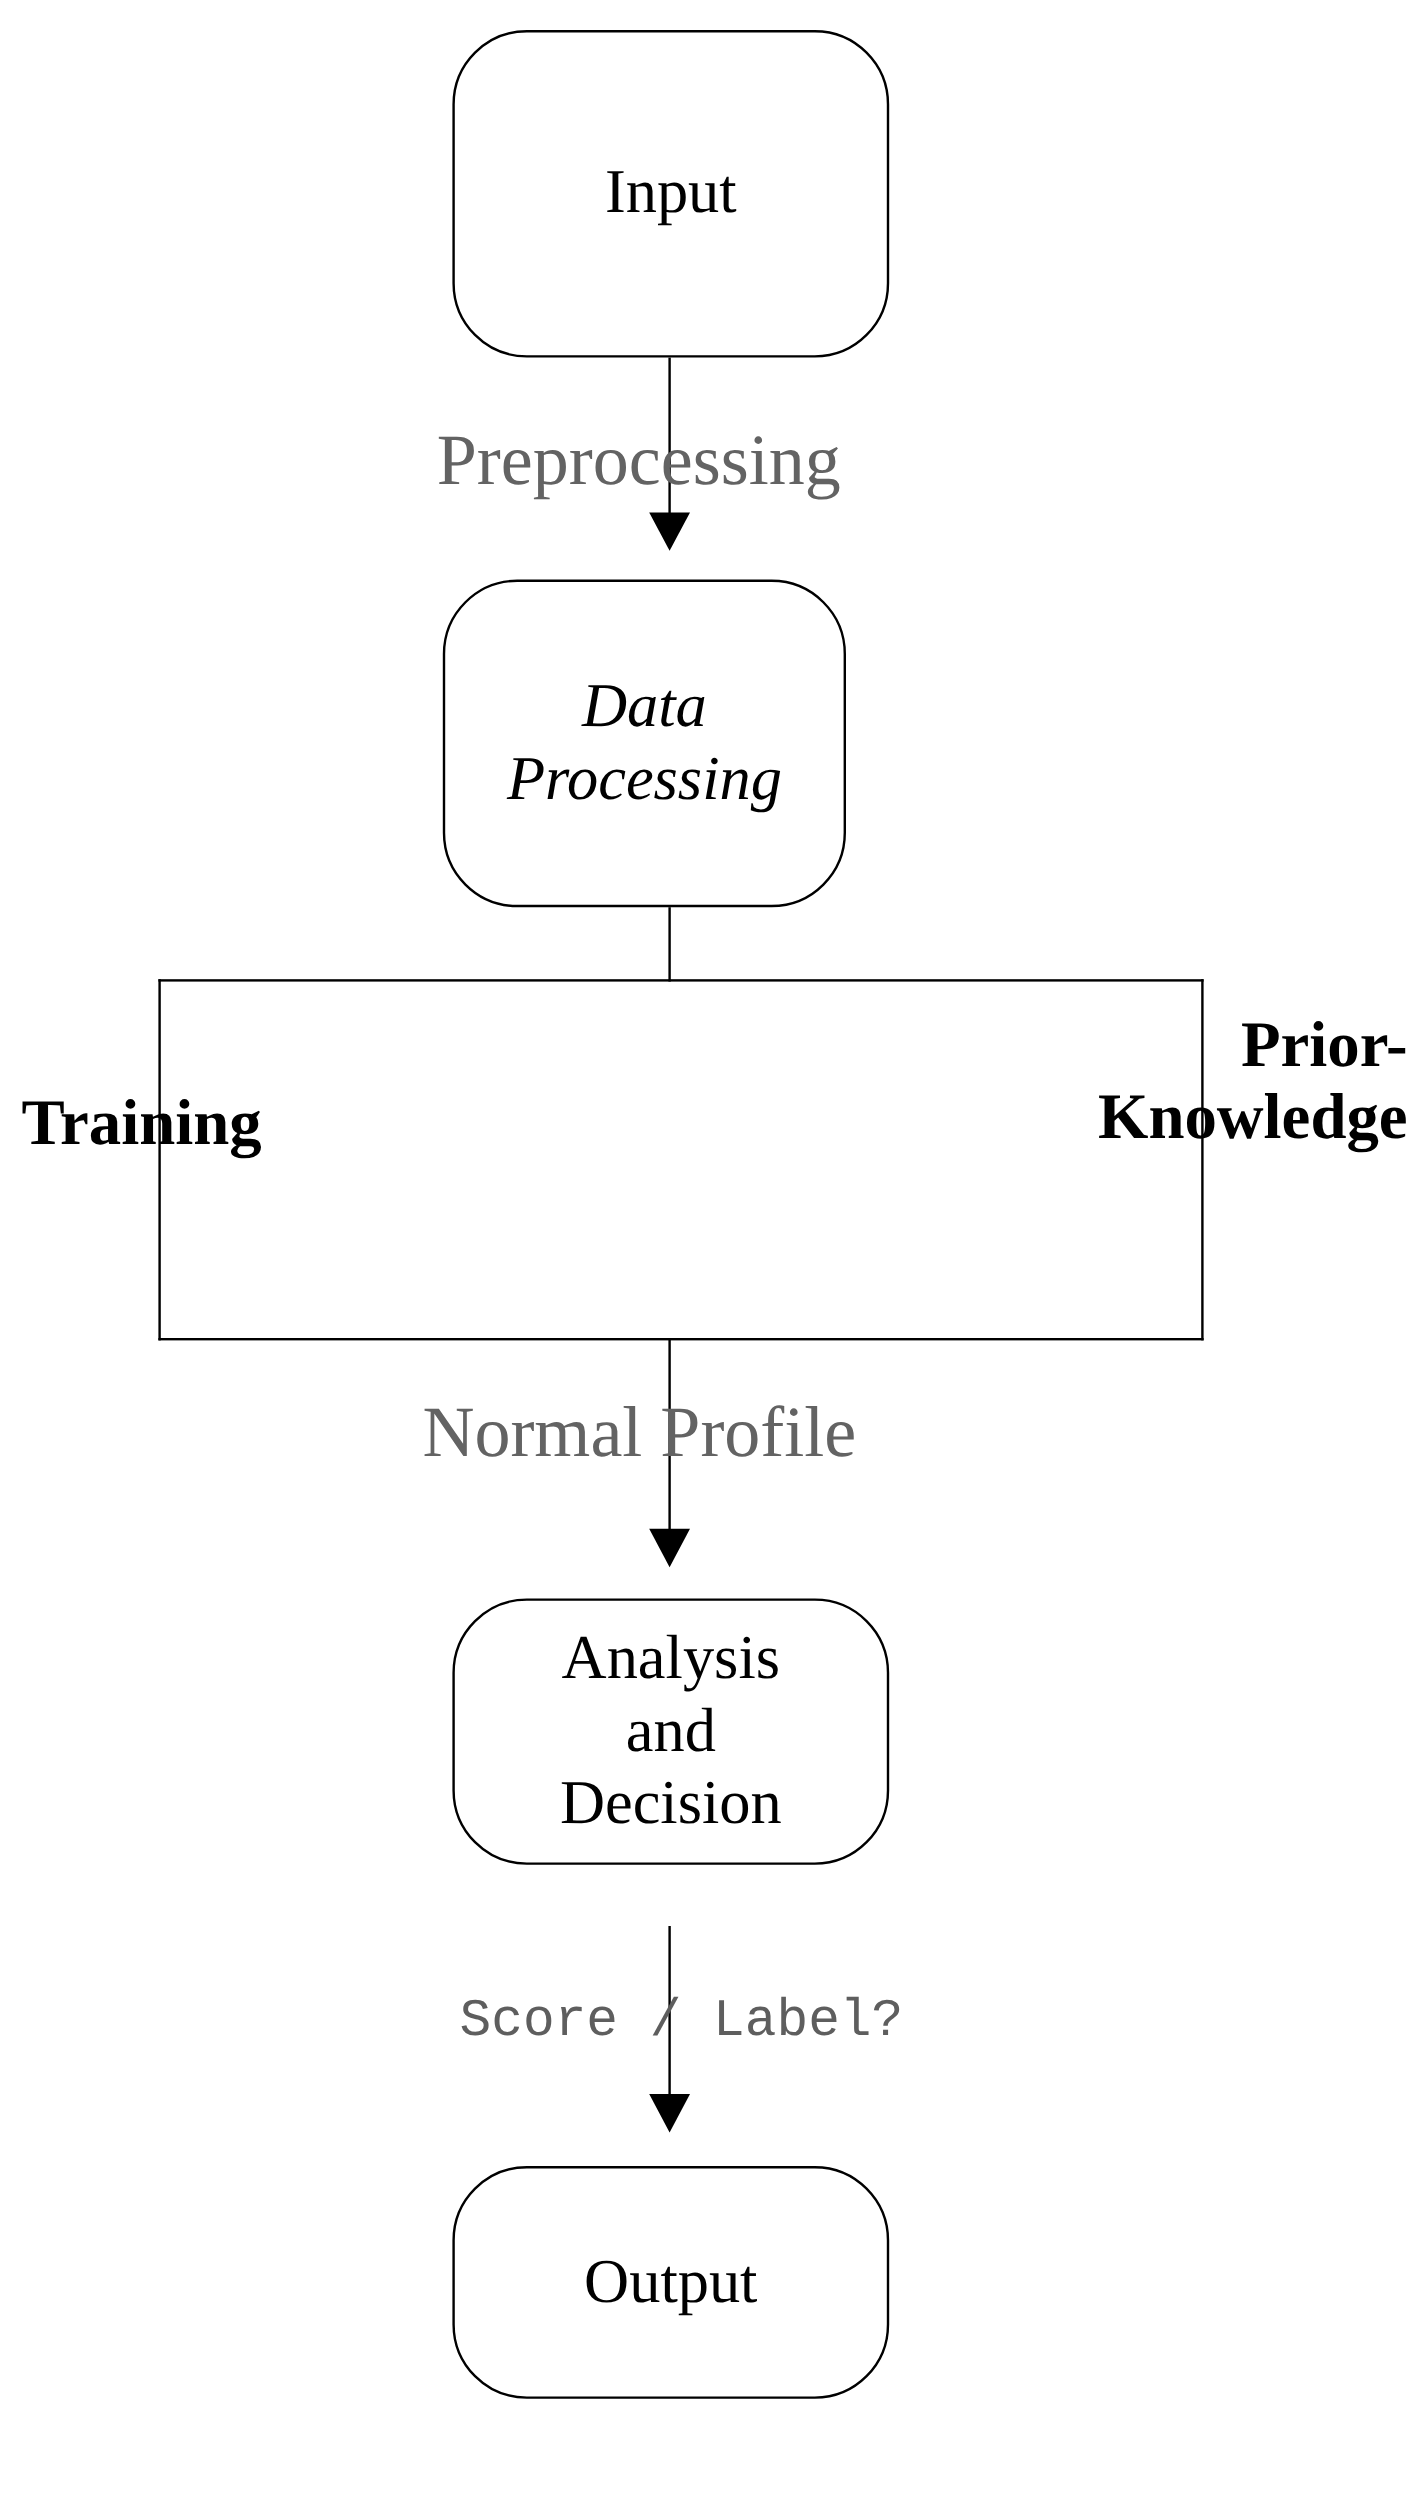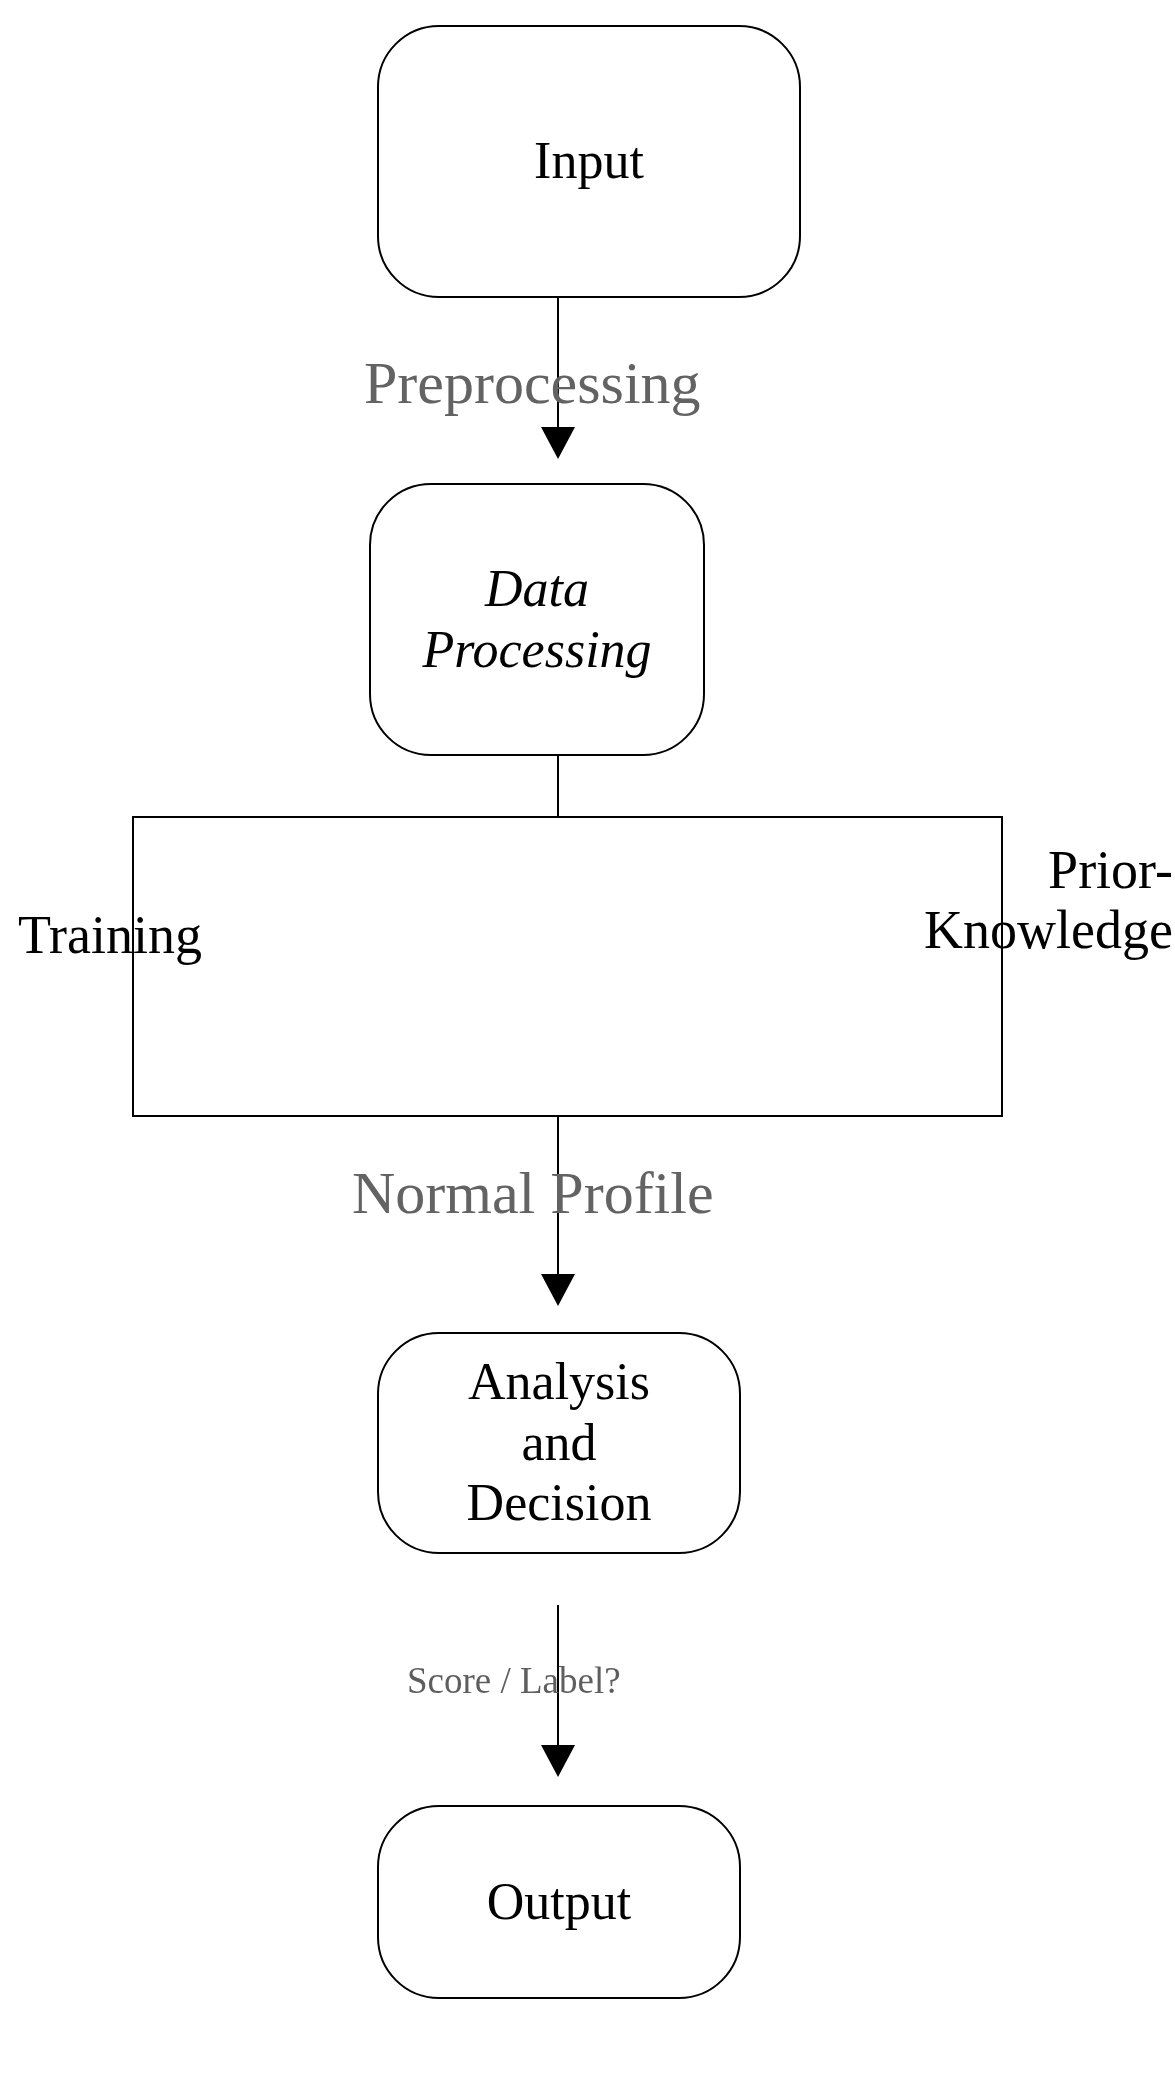--- a/index.html
+++ b/index.html
@@ -30,21 +30,21 @@
     justify-content: center;
     text-align: center;
     color: #000000;
     font-family: "Liberation Serif", "DejaVu Serif", serif;
     font-size: 52px;
     line-height: 1.17;
     letter-spacing: 0px;
   }
   .node .line { display: block; white-space: nowrap; }
 
-  #node-input       { left: 377px; top: 25px;   width: 424px; height: 273px; }
+  #node-input       { left: 377px; top: 25px;   width: 364px; height: 273px; }
   #node-dataproc    { left: 369px; top: 483px;  width: 336px; height: 273px; font-style: italic; }
   #node-analysis    { left: 377px; top: 1332px; width: 364px; height: 222px; }
   #node-output      { left: 377px; top: 1805px; width: 364px; height: 194px; }
 
   
   .vline {
     position: absolute;
     width: 2px;
     background: #000000;
   }
@@ -67,36 +67,35 @@
   
   .edge-label {
     position: absolute;
     color: #636363;
     font-family: "Liberation Serif", "DejaVu Serif", serif;
     font-size: 60px;
     line-height: 1.1;
     white-space: nowrap;
   }
   .edge-label.sans {
-    font-family: Liberation Serif, serif;
-    font-size: 37px;
+    font-family: Liberation Mono, monospace;
+    font-size: 44px;
     color: #5e5e5e;
-    margin-left: 24px;
   }
 
   
   .branch-label {
     position: absolute;
     color: #000000;
     font-family: "Liberation Serif", "DejaVu Serif", serif;
     font-size: 54px;
     line-height: 1.12;
     white-space: nowrap;
   }
-  .branch-label .line { display: block; }
+  .branch-label .line { display: block; font-weight: bold; }
   #label-training { left: 18px;  top: 905px; text-align: right; }
   #label-prior    { right: 2px;  top: 840px; text-align: right; }
 </style>
 </head>
 <body>
 
 <div id="canvas">
 
   <div id="node-input" class="node">
     <span class="line">Input</span>

